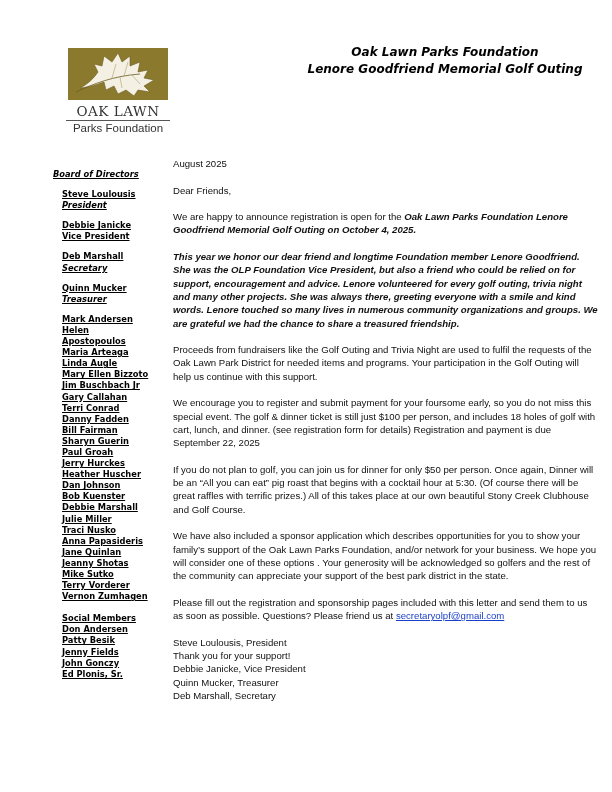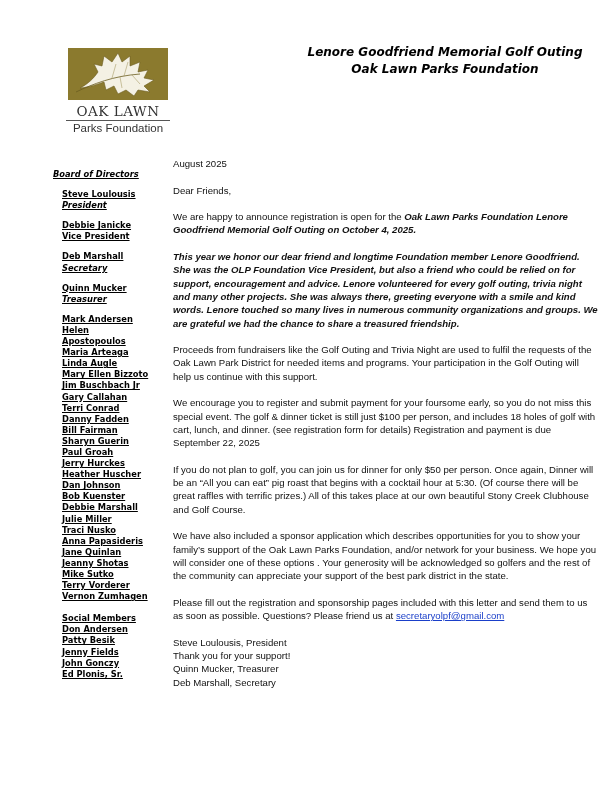--- a/index.html
+++ b/index.html
@@ -42,22 +42,22 @@
     <path d="M12,40 C20,36 26,30 30,24 L26,16 L34,18 L36,8 L44,14 L50,5 L54,14 L62,8 L62,18 L72,14 L70,24 L80,22 L76,30 L86,32 L76,38 L82,44 L70,42 L66,48 L58,42 L50,46 L46,38 L38,42 L36,34 C30,36 22,39 12,40 Z" fill="#f4f1e4" stroke="#6b5d20" stroke-width="0.6"></path>
     <path d="M8,44 C25,36 45,28 72,26" stroke="#6b5d20" stroke-width="0.8" fill="none"></path>
     <path d="M44,30 L48,16 M56,28 L60,14 M64,27 L72,36 M52,29 L54,40" stroke="#9a8c50" stroke-width="0.5" fill="none"></path>
   </svg>
   <div class="logo-oak">OAK LAWN</div>
   <div class="logo-rule"></div>
   <div class="logo-pf">Parks Foundation</div>
 </div>
 
 <div class="header">
+  <div>Oak Lawn Parks Foundation</div>
   <div>Lenore Goodfriend Memorial Golf Outing</div>
-  <div>Oak Lawn Parks Foundation</div>
 </div>
 
 <div class="sidebar">
   <div class="sb-title">Board of Directors</div>
 
   <div class="sb-officer">
     <div>Steve Loulousis</div>
     <div class="role-i">President</div>
   </div>
   <div class="sb-officer">
@@ -120,16 +120,17 @@
   <p><span>We are happy to announce registration is open for the </span><span class="bi">Oak Lawn Parks Foundation Lenore Goodfriend Memorial Golf Outing on October 4, 2025.</span></p>
   <p class="bi">This year we honor  our dear friend and longtime Foundation member Lenore Goodfriend. She was the OLP Foundation Vice President, but also a friend who could be relied on for support, encouragement and advice. Lenore volunteered for every golf outing, trivia night and many other projects. She was always there, greeting everyone with a smile and kind words. Lenore touched so many lives in numerous community organizations and groups. We are grateful we had the chance to share a treasured friendship.</p>
   <p>Proceeds from fundraisers like the Golf Outing and Trivia Night are used to fulfil the requests of the Oak Lawn Park District for needed items and programs. Your participation in the Golf Outing will help us continue with this support.</p>
   <p>We encourage you to register and submit payment for your foursome early, so you do not miss this special event. The golf &amp; dinner ticket is  still just $100 per person, and includes 18 holes of golf with cart, lunch, and dinner. (see registration form for details) Registration and payment is due September 22, 2025</p>
   <p>If you do not plan to golf, you can join us for dinner for only $50 per person. Once again, Dinner will be an “All you can eat” pig roast that begins with a cocktail hour at 5:30. (Of course there will be great raffles with terrific prizes.)  All of this takes place at our own beautiful Stony Creek Clubhouse and Golf Course.</p>
   <p>We have also included a sponsor application which describes opportunities for you to show your family’s support of the Oak Lawn Parks Foundation, and/or network for your business. We hope you will consider one of these options . Your generosity will be acknowledged so golfers and the rest of the community can appreciate your support of the best park district in the state.</p>
   <p><span>Please fill out the registration and sponsorship pages included with this letter and send them to us as soon as possible. Questions? Please friend us at </span><a href="mailto:secretaryolpf@gmail.com" style="color: rgb(26, 63, 201);">secretaryolpf@gmail.com</a></p>
   <div class="sig">
     <div>Steve Loulousis, President</div>
     <div>Thank you for your support!</div>
+    <div>Debbie Janicke, Vice President</div>
     <div>Quinn Mucker, Treasurer</div>
     <div>Deb Marshall, Secretary</div>
   </div>
 </div>
 
 </body></html>

